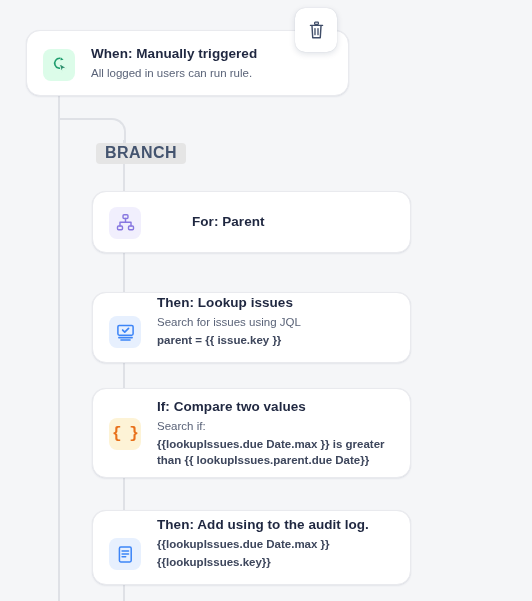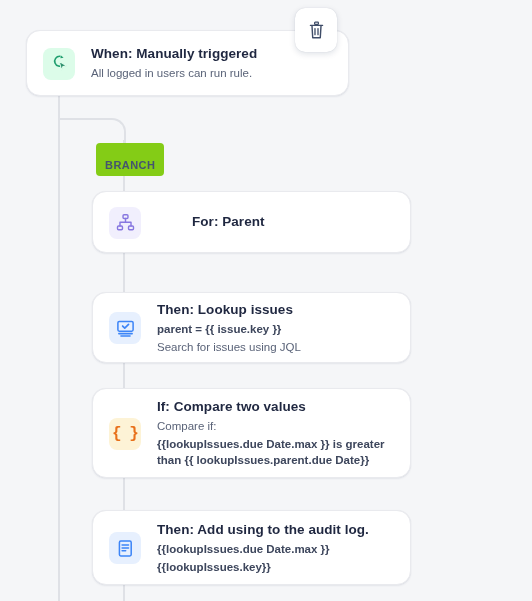--- a/index.html
+++ b/index.html
@@ -47,39 +47,39 @@
   }
 
   
   #branch-spine { left: 123px; top: 140px; height: 461px; }
 
   
   #branch-pill {
     position: absolute;
     left: 96px;
     top: 143px;
-    padding: 15px 9px 4px;
-    background: #84cc16;
+    padding: 3px 9px 4px;
+    background: #e5e5e5;
     color: #44546f;
     border-radius: 4px;
-    font-size: 11px;
+    font-size: 16px;
     font-weight: 600;
     letter-spacing: 0.45px;
     line-height: 14px;
   }
 
   
   .card {
     position: absolute;
     background: #ffffff;
     border: 1px solid #e9eaee;
     border-radius: 14px;
     box-shadow: 0 1px 2px rgba(9,30,66,0.07), 0 0 1px rgba(9,30,66,0.06);
     display: flex;
-    align-items: center;
+    align-items: flex-end;
     padding: 14px 16px;
   }
   .card.center { align-items: center; }
 
   #card-trigger { left: 26px; top: 30px; width: 323px; min-height: 60px; }
   .branch-card { left: 92px; width: 319px; }
   #card-for      { top: 191px;  height: 62px; gap: 35px; }
   #card-lookup   { top: 292px;  height: 71px; }
   #card-if       { top: 388px;  height: 90px; }
   #card-audit    { top: 510px;  height: 75px; }
@@ -201,32 +201,32 @@
   <div class="card branch-card" id="card-lookup">
     <div class="icon-tile tile-blue">
       <svg width="19" height="19" viewBox="0 0 20 20" fill="none" aria-hidden="true">
         <rect x="2.0" y="2.6" width="16" height="10.2" rx="1.4" stroke="#3d85f7" stroke-width="1.6" fill="none"></rect>
         <path d="M7.0 7.4 L9.2 9.6 L13.2 5.6" stroke="#3d85f7" stroke-width="1.8" stroke-linecap="round" stroke-linejoin="round" fill="none"></path>
         <path d="M3.0 15.4 H17.0 M5.2 17.8 H14.8" stroke="#3d85f7" stroke-width="1.6" stroke-linecap="round"></path>
       </svg>
     </div>
     <div class="card-body">
       <div class="card-title">Then: Lookup issues</div>
+      <div class="card-sub">Search for issues using JQL</div>
       <div class="card-sub strong">parent = {{ issue.key }}</div>
-      <div class="card-sub">Search for issues using JQL</div>
     </div>
   </div>
 
   <div class="card branch-card center" id="card-if">
     <div class="icon-tile tile-yellow">
       <span class="brace">{&nbsp;}</span>
     </div>
     <div class="card-body">
       <div class="card-title">If: Compare two values</div>
-      <div class="card-sub">Compare if:</div>
+      <div class="card-sub">Search if:</div>
       <div class="card-sub strong">{{lookupIssues.due Date.max }} is greater than {{ lookupIssues.parent.due Date}}</div>
     </div>
   </div>
 
   <div class="card branch-card" id="card-audit">
     <div class="icon-tile tile-blue">
       <svg width="19" height="19" viewBox="0 0 20 20" fill="none" aria-hidden="true">
         <rect x="3.6" y="2.2" width="12.4" height="15.6" rx="1.4" stroke="#3d85f7" stroke-width="1.6" fill="none"></rect>
         <path d="M6.4 6.4 H13.2 M6.4 9.4 H13.2 M6.4 12.4 H10.2" stroke="#3d85f7" stroke-width="1.6" stroke-linecap="round"></path>
       </svg>

